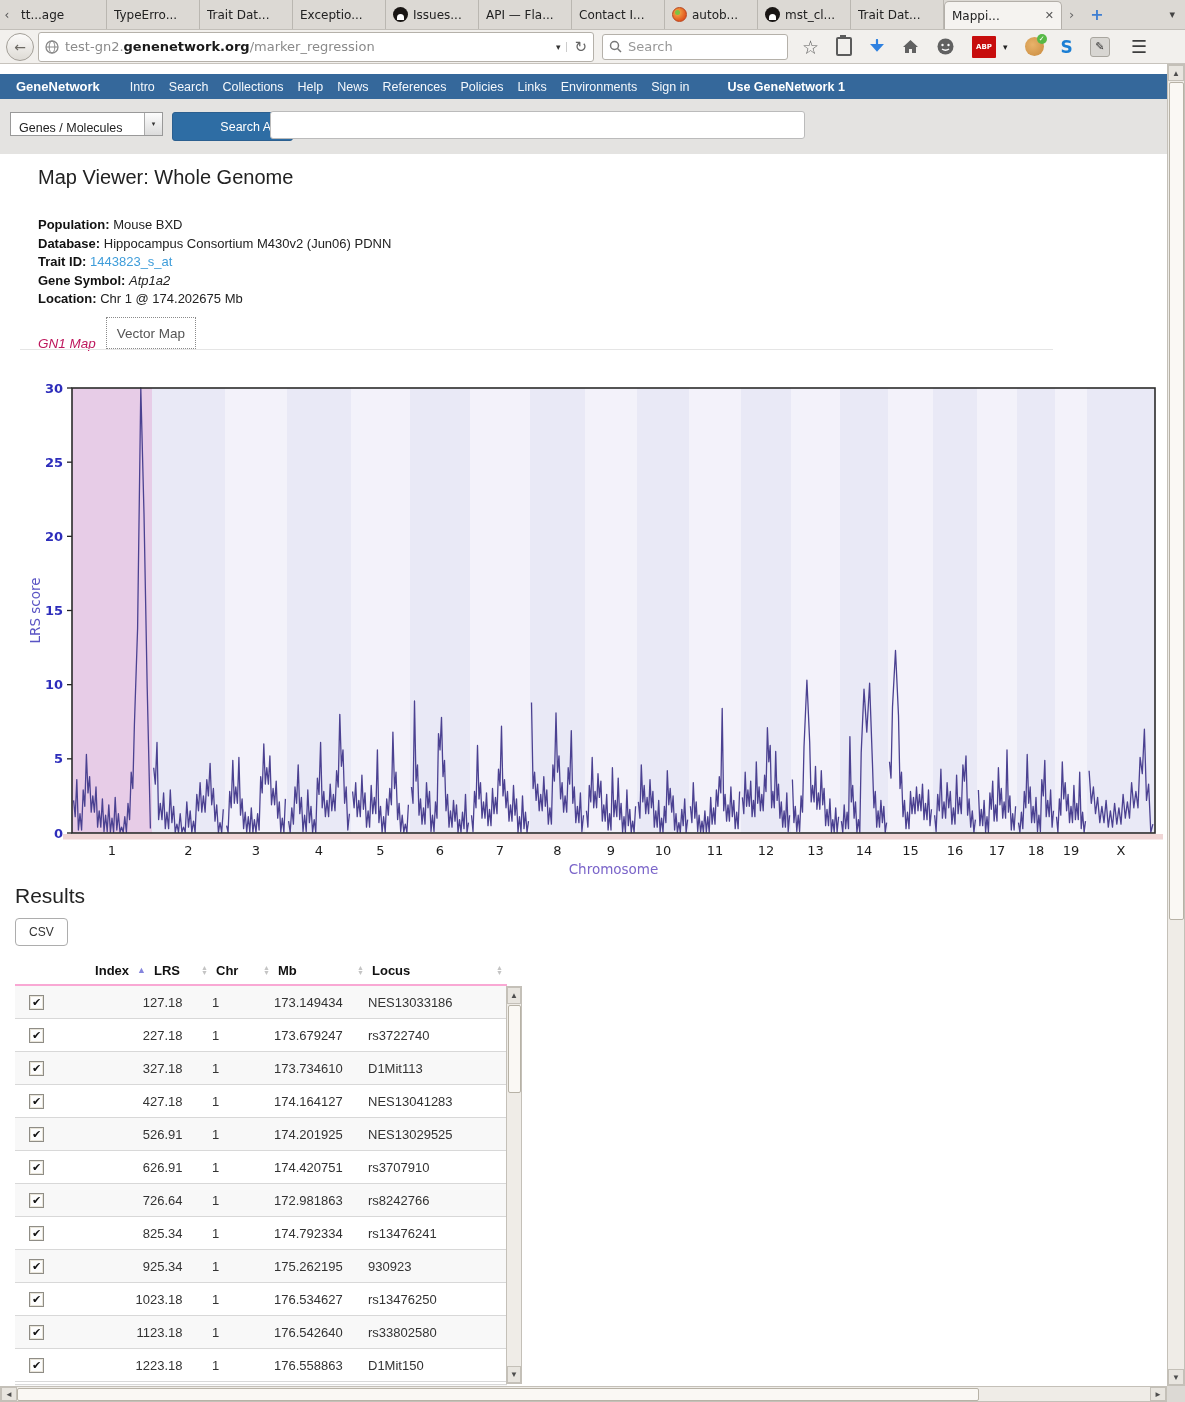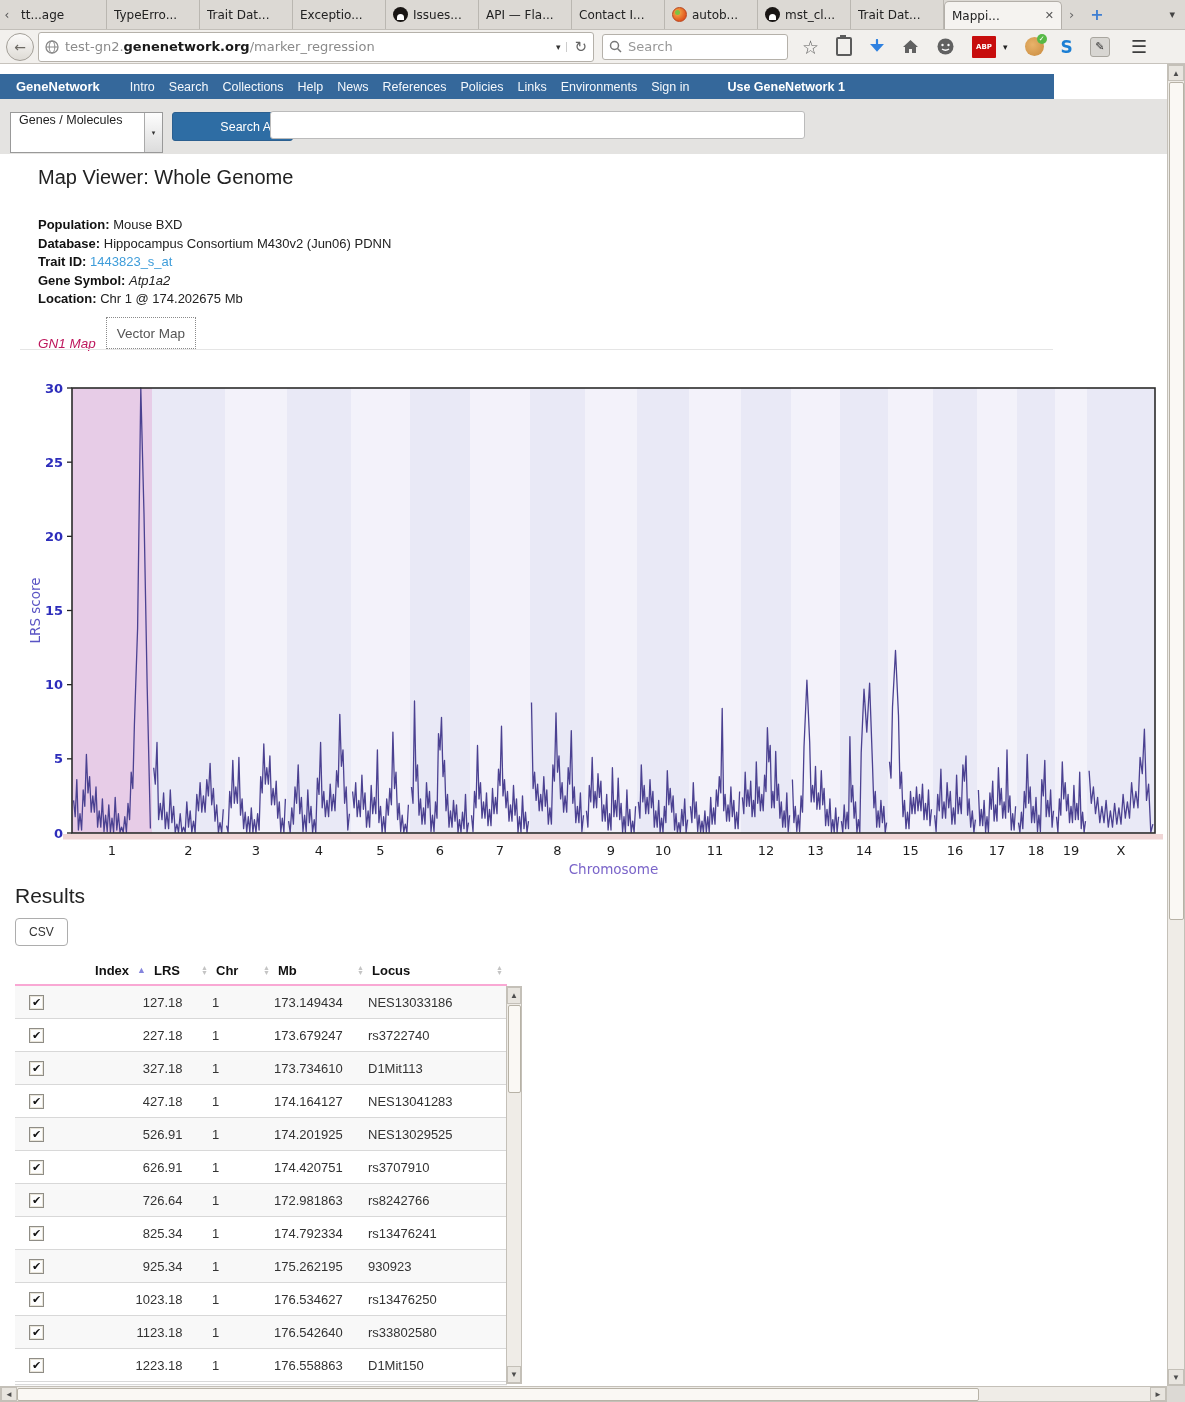--- a/index.html
+++ b/index.html
@@ -36,27 +36,27 @@
   .clip::before{content:"";position:absolute;left:2px;top:-4px;width:6px;height:3px;background:#5b5b5b;}
   .abp{width:24px;height:22px;background:#c70d0d;border-radius:1px;color:#fff;font-size:7px;font-weight:bold;display:flex;align-items:center;justify-content:center;}
   .abpcaret{font-size:9px;color:#222;margin-left:-10px;}
   .cookie{width:19px;height:19px;border-radius:50%;background:radial-gradient(circle at 40% 40%,#e8b36a,#c98a3e);position:relative;}
   .cookie::after{content:"✓";position:absolute;right:-3px;top:-3px;width:10px;height:10px;border-radius:50%;background:#57b947;color:#fff;font-size:7px;line-height:10px;text-align:center;}
   .skype{color:#1c7fd4;font-weight:bold;font-size:17px;}
   .editic{width:18px;height:18px;background:#d8d6d2;border:1px solid #a9a69f;border-radius:3px;font-size:11px;display:flex;align-items:center;justify-content:center;color:#333;}
   .burger{font-size:18px;color:#3d3d3d;margin-left:4px;}
 
   
-  #navbar{position:absolute;left:0;top:74px;width:1054px;height:25px;background:#35689b;display:flex;align-items:center;color:#fff;font-size:12.5px;}
+  #navbar{position:absolute;left:0;top:74px;width:1167px;height:25px;background:#35689b;display:flex;align-items:center;color:#fff;font-size:12.5px;}
   .brand{font-weight:bold;font-size:13px;margin:0 30px 0 16px;}
   .navitem{margin-right:14px;color:#f4f8fc;}
   .navright{font-weight:bold;margin-left:24px;}
 
   #searchband{position:absolute;left:0;top:99px;width:1167px;height:55px;background:#e4e3e1;}
-  .selbox{position:absolute;left:10px;top:13px;width:153px;height:41px;background:#fff;border:1px solid #999;box-sizing:border-box;display:flex;align-items:flex-start;font-size:12.5px;color:#222;}
+  .selbox{position:absolute;left:10px;top:13px;width:153px;height:24px;background:#fff;border:1px solid #999;box-sizing:border-box;display:flex;align-items:flex-end;font-size:12.5px;color:#222;}
   .selbox .seltext{flex:1;padding-left:8px;}
   .selbtn{width:17px;height:100%;border-left:1px solid #aaa;background:linear-gradient(#fdfdfd,#dcdcdc);display:flex;align-items:center;justify-content:center;font-size:7px;color:#333;}
   .searchall{position:absolute;left:172px;top:13px;width:87px;height:27px;background:#2e6da4;border:1px solid #2b5f8f;border-radius:3px;color:#fff;font-size:12.5px;display:flex;align-items:center;justify-content:center;padding-left:32px;}
   .bigsearch{position:absolute;left:270px;top:12px;width:535px;height:28px;background:#fff;border:1px solid #bbb;border-radius:3px;box-sizing:border-box;}
 
   
   .h1{position:absolute;left:38px;top:166px;font-size:20px;color:#222;}
   #meta{position:absolute;left:38px;top:216px;font-size:13px;color:#222;line-height:18.5px;}
   #meta b{color:#111;}
   .tlink{color:#3f9dda;}

